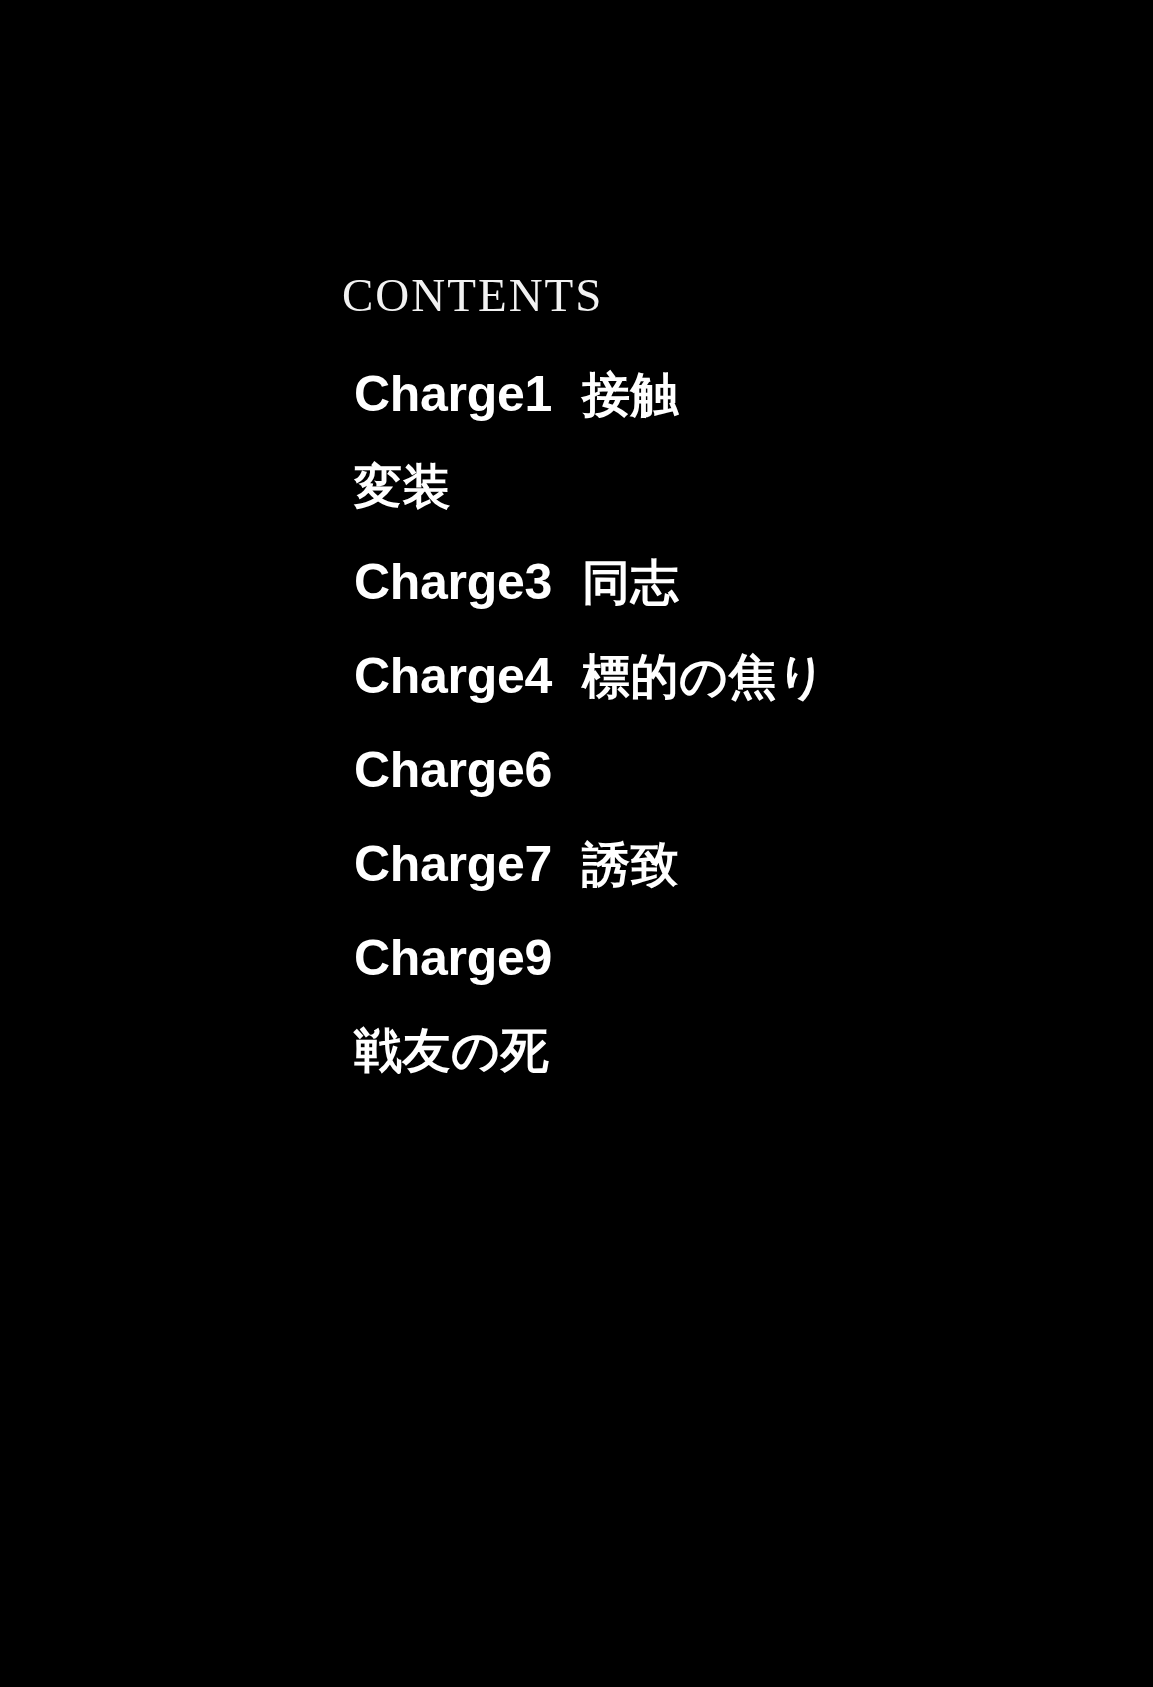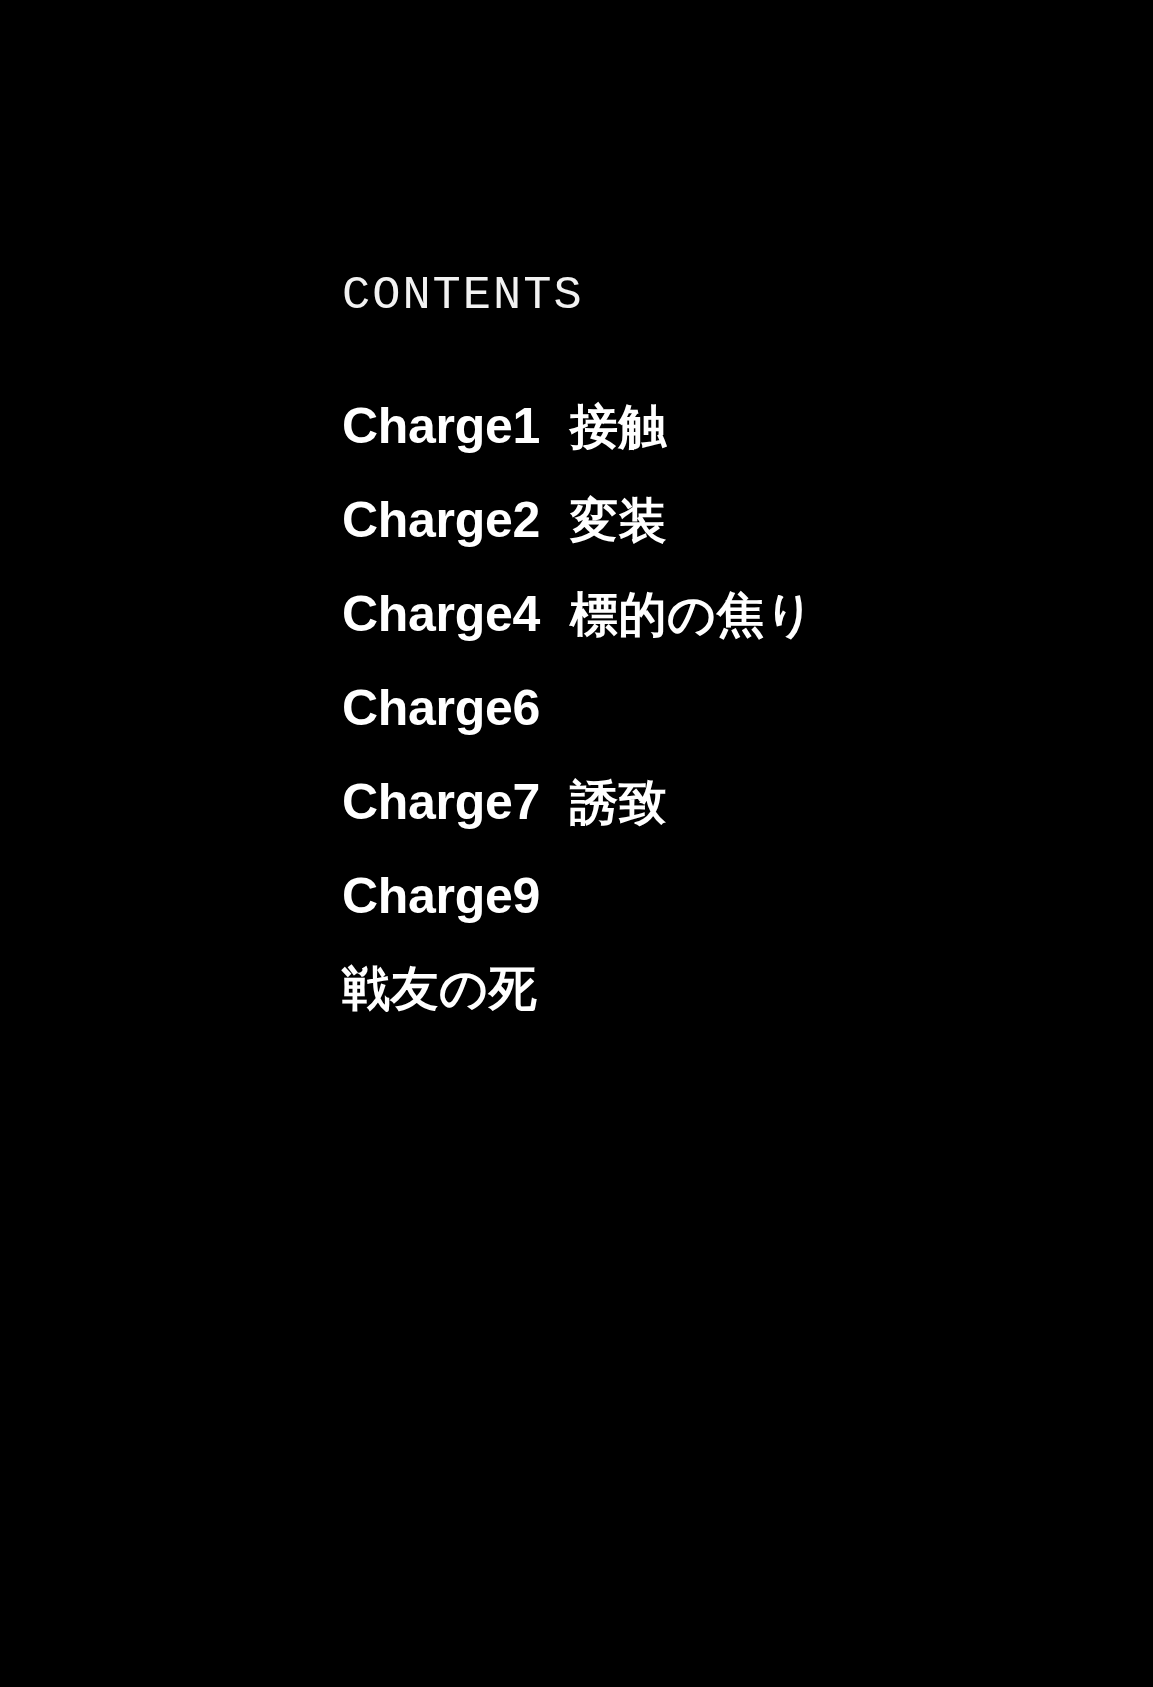--- a/index.html
+++ b/index.html
@@ -25,30 +25,30 @@
     left: 342px;
     top: 272px;
     width: 760px;
   }
   .contents-heading {
     color: #f2f2f2;
     font-size: 47px;
     font-weight: 300;
     letter-spacing: 2.0px;
     line-height: 1;
-    margin: 0 0 82px 0;
+    margin: 0 0 50px 0;
     white-space: nowrap;
-    font-family: Liberation Mono, monospace;
+    font-family: Liberation Serif, serif;
     font-stretch: normal;
     transform: scaleX(1.0);
     transform-origin: left center;
   }
   .toc-list {
     list-style: none;
-    margin: 0;
+    margin: 12px;
     padding: 0;
   }
   .toc-row {
     display: flex;
     align-items: baseline;
     height: 94px;
     white-space: nowrap;
   }
   .toc-num {
     color: #ffffff;
@@ -77,22 +77,25 @@
   <div class="toc-block">
 
     <h1 class="contents-heading">CONTENTS</h1>
 
     <ul class="toc-list">
       <li class="toc-row">
         <span class="toc-num">Charge1</span>
         <span class="toc-title">接触</span>
       </li>
       <li class="toc-row">
-        <span class="toc-num">Charge2</span>
         <span class="toc-title">変装</span>
+      </li>
+      <li class="toc-row">
+        <span class="toc-num">Charge3</span>
+        <span class="toc-title">同志</span>
       </li>
       <li class="toc-row">
         <span class="toc-num">Charge4</span>
         <span class="toc-title">標的の焦り</span>
       </li>
       <li class="toc-row">
         <span class="toc-num">Charge6</span>
       </li>
       <li class="toc-row">
         <span class="toc-num">Charge7</span>

